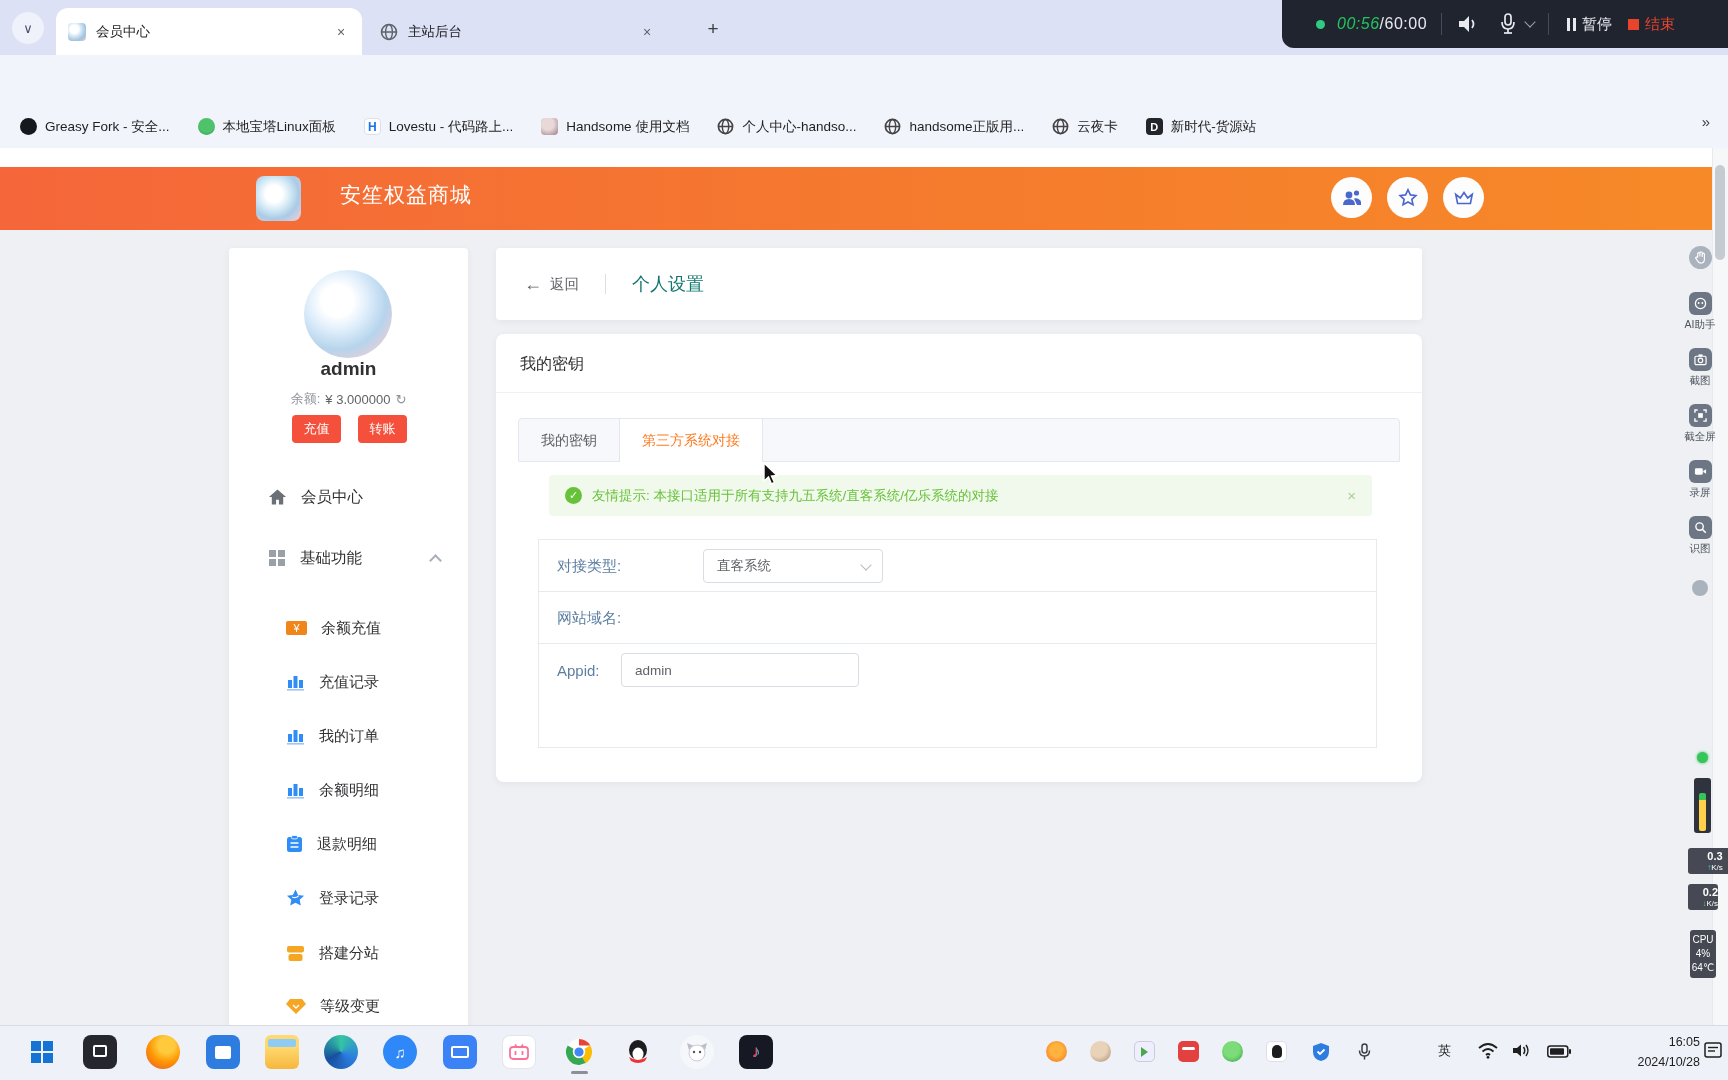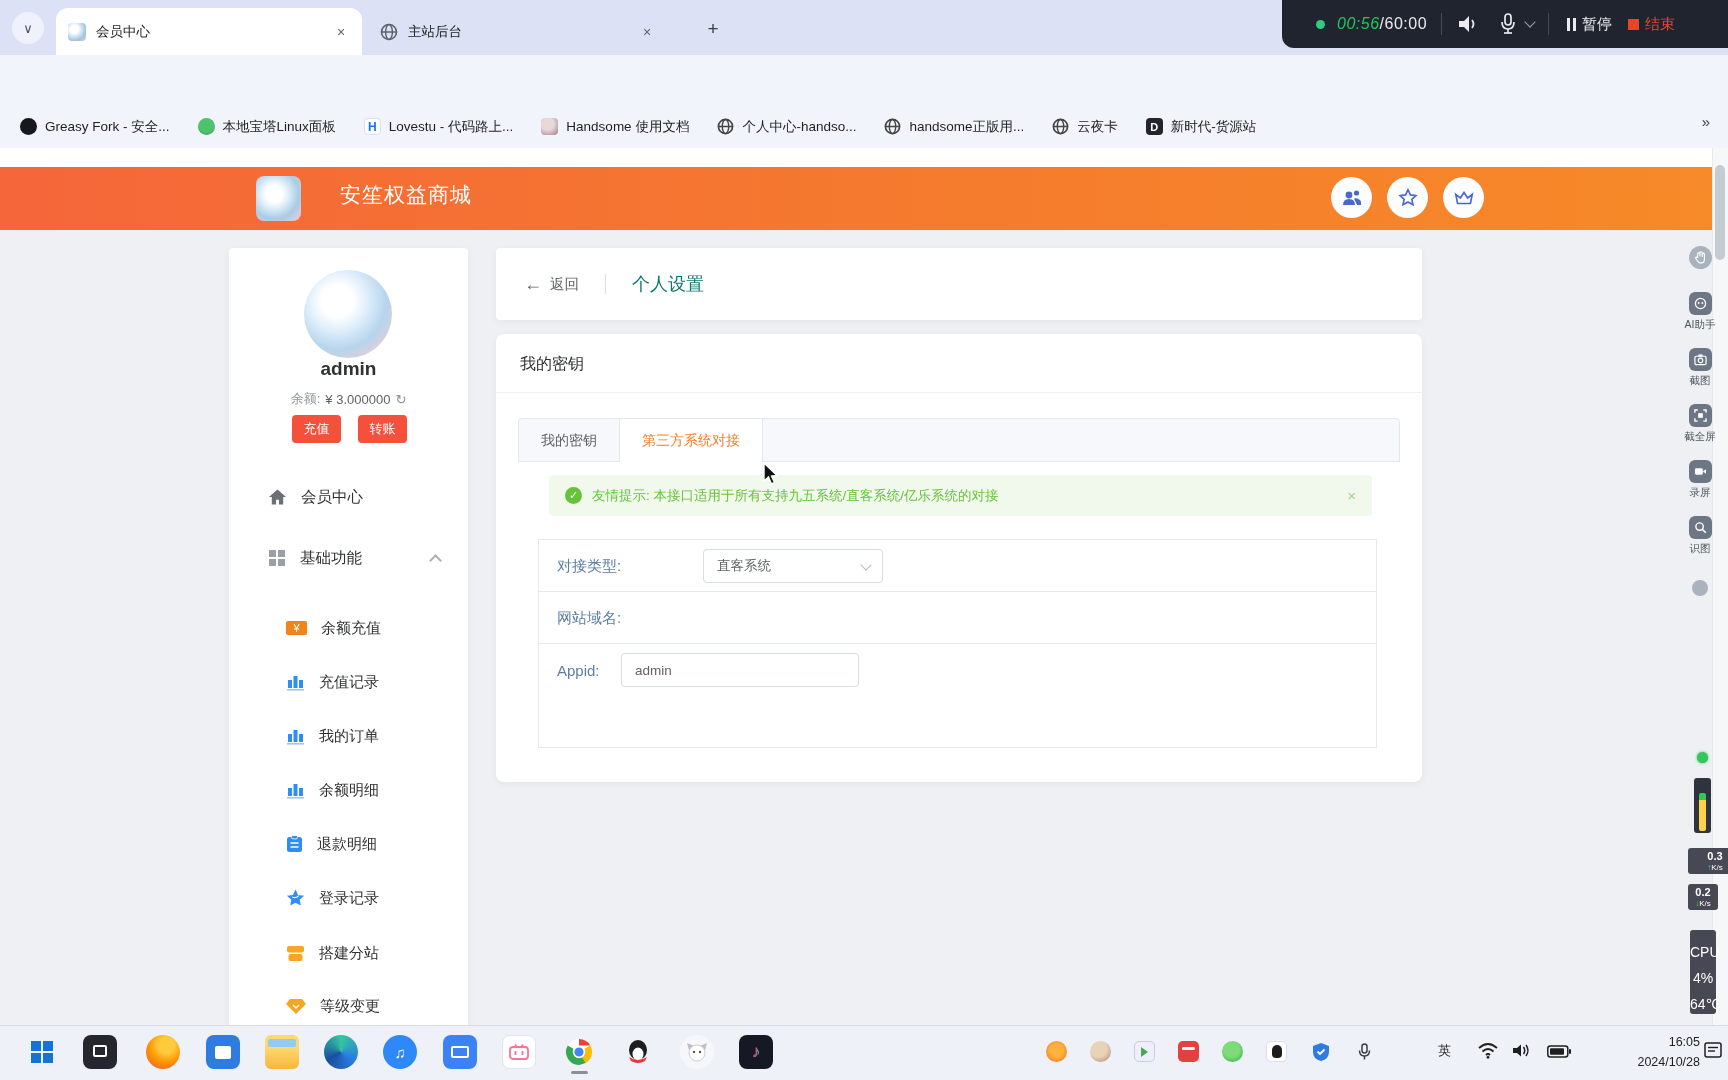--- a/index.html
+++ b/index.html
@@ -105,21 +105,21 @@
 
   
   .mon-dot { left:1697px; top:752px; width:11px; height:11px; border-radius:50%; background:#35c558; box-shadow:0 0 3px #35c558; }
   .mon-gauge { left:1694px; top:778px; width:17px; height:55px; background:#2f333d; border-radius:3px; display:flex; align-items:flex-end; justify-content:center; padding:2px;}
   .mon-gauge i { display:block; width:7px; height:38px; background:linear-gradient(180deg,#35c558 0 18%, #ffd24a 18% 100%); border-radius:2px;}
   .mon-chip { background:rgba(40,44,54,.85); color:#fff; border-radius:3px; text-align:center; }
   .mon-num { font-size:11px; font-weight:bold; line-height:13px;}
   .mon-unit { font-size:8px; line-height:9px; }
   .up-arr { color:#39d0d8; } .dn-arr { color:#58d65f; }
   .cpu-box { left:1690px; top:930px; width:26px; padding:3px 0; }
-  .cpu-box div { font-size:14px; line-height:14px;margin-top:12px; }
+  .cpu-box div { font-size:10px; line-height:14px; }
 
   
   .scrollbar { left:1712px; top:148px; width:16px; height:877px; background:#f6f7f9; border-left:1px solid #e8e9ec; }
   .sb-thumb { left:1715px; top:165px; width:10px; height:95px; background:#c6cad1; border-radius:5px; }
 
   
   .taskbar { left:0; top:1025px; width:1728px; height:55px; background:#eff1f8; border-top:1px solid #d9dbe4; }
   .tb-ico { top:1035px; width:34px; height:34px; border-radius:8px; }
   .tb-active-line { left:571px; top:1071px; width:17px; height:3px; border-radius:2px; background:#8a8f98; }
   .tray-ico { top:1041px; width:21px; height:21px; border-radius:5px; }
@@ -482,21 +482,21 @@
     </div>
 
   <div class="abs mon-dot"></div>
   <div class="abs mon-gauge">
       <i></i>
     </div>
   <div class="abs mon-chip" style="left:1688px;top:848px;width:54px;padding:2px 0;">
     <div class="mon-num">0.3</div>
     <div class="mon-unit"><span class="up-arr">↑</span><span>K/s</span></div>
   </div>
-  <div class="abs mon-chip" style="left:1688px;top:884px;width:30px;padding:2px 0;">
+  <div class="abs mon-chip" style="left:1688px;top:884px;width:30px;padding:2px 0;text-align:right;">
     <div class="mon-num">0.2</div>
     <div class="mon-unit"><span class="dn-arr">↓</span><span>K/s</span></div>
   </div>
   <div class="abs mon-chip cpu-box">
     <div>CPU</div>
     <div>4%</div>
     <div>64℃</div>
   </div>
 
   <div class="abs taskbar"></div>

